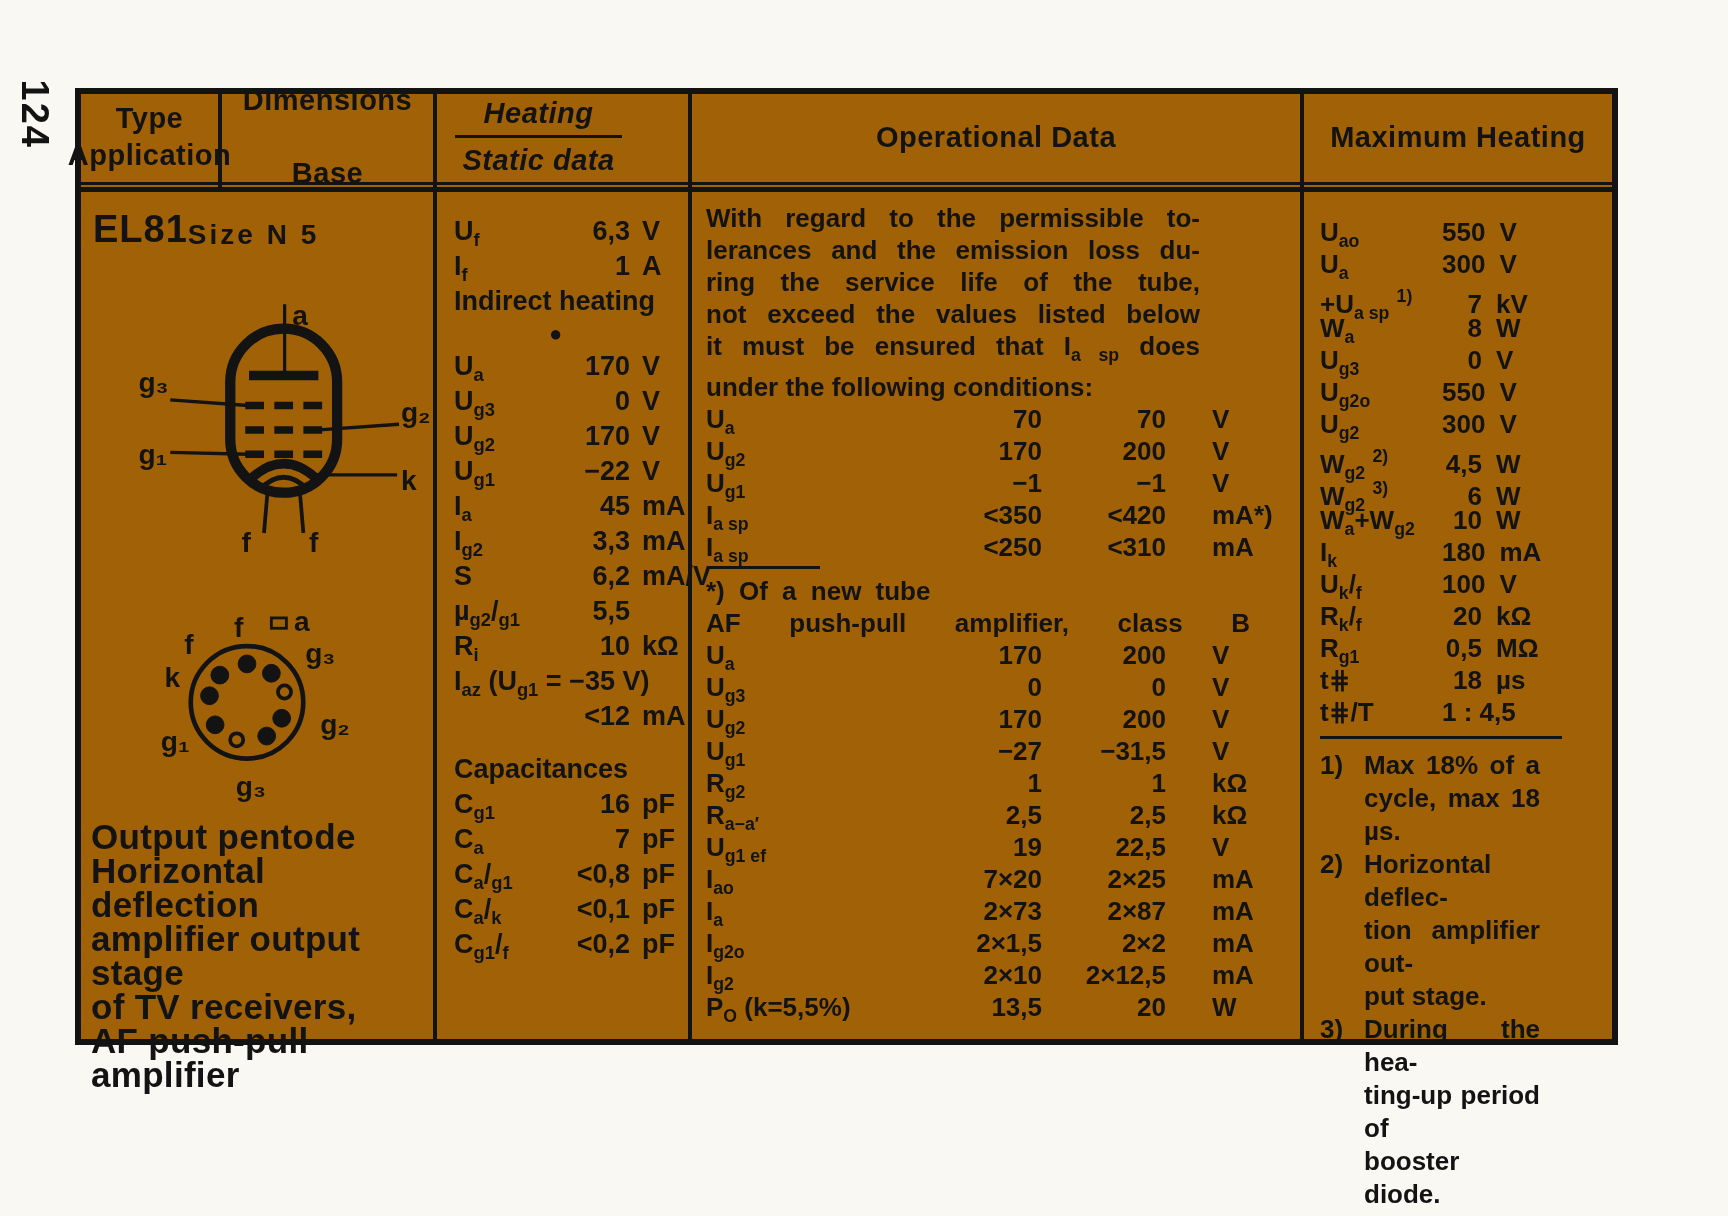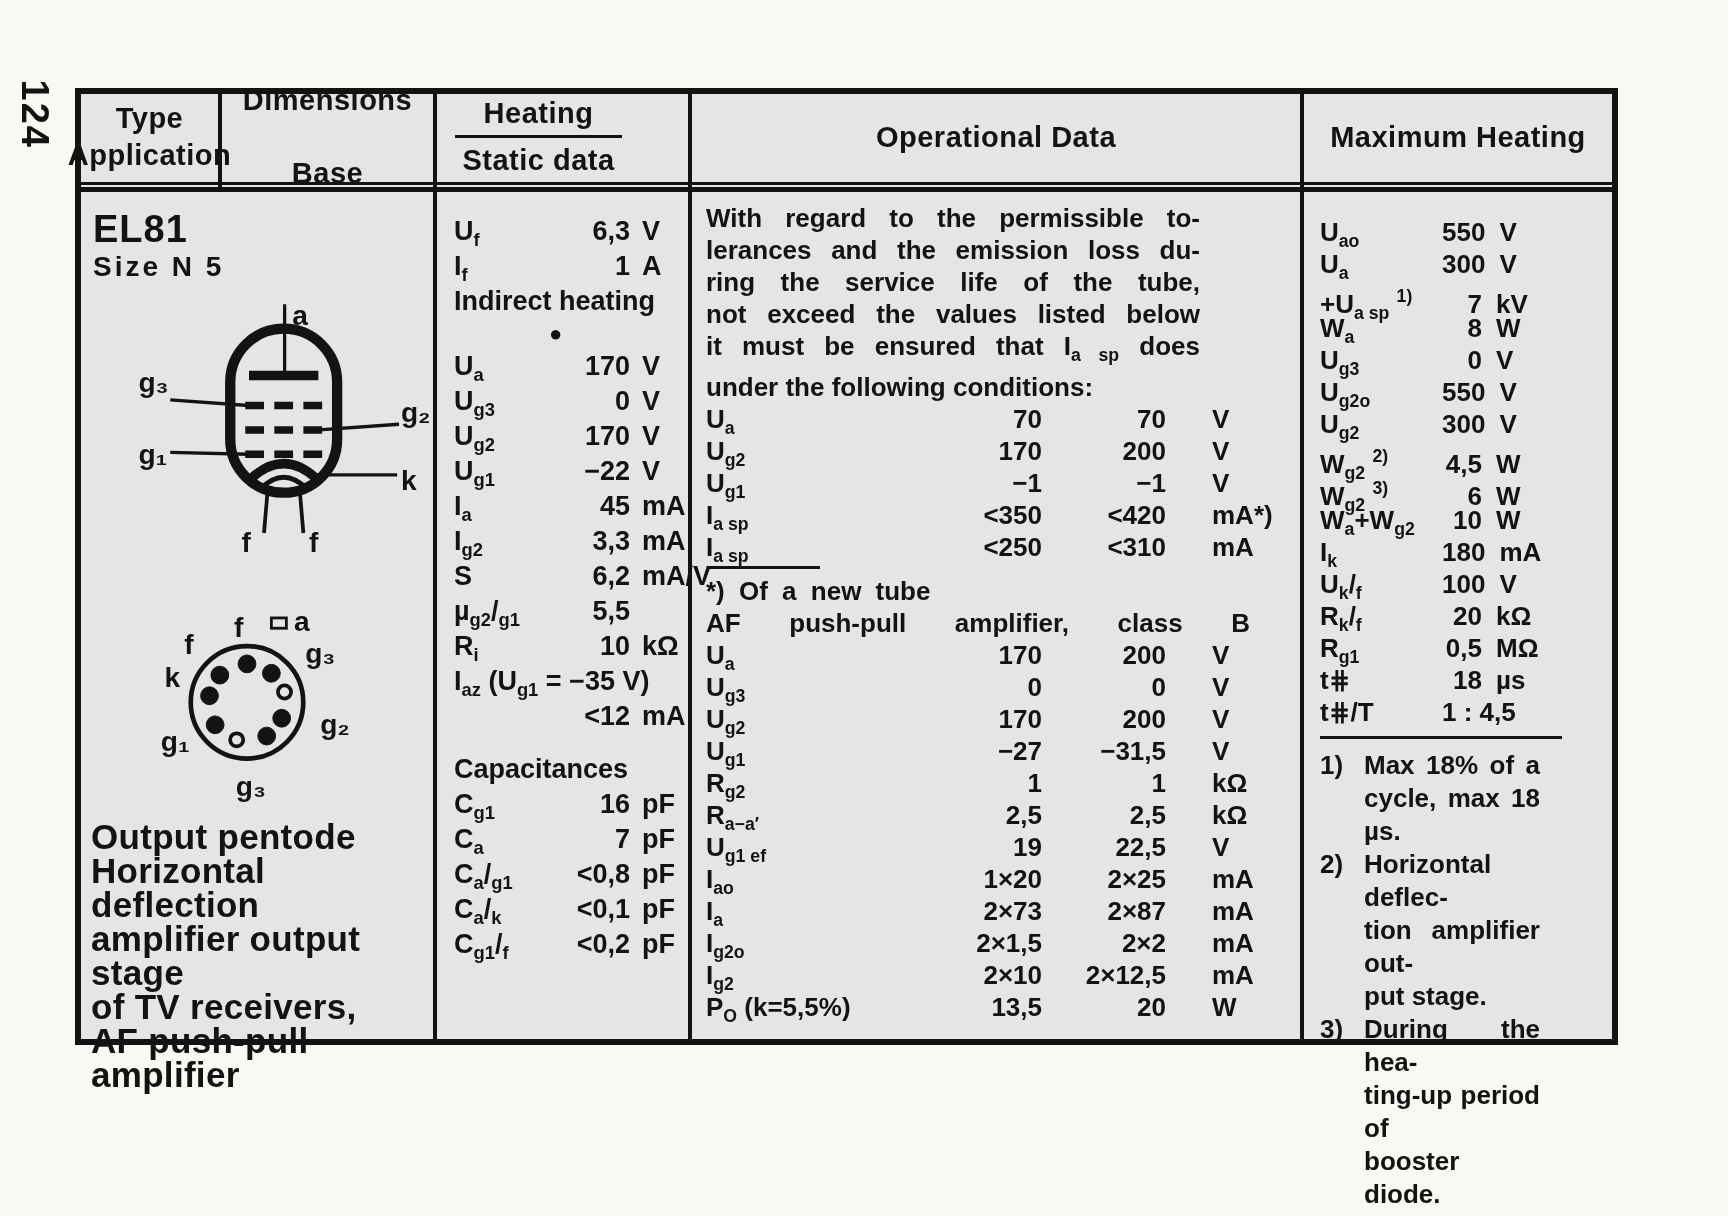--- a/index.html
+++ b/index.html
@@ -8,50 +8,50 @@
     background:#faf8f3;color:#131313;
     font-family:"Liberation Sans","DejaVu Sans",sans-serif;
     font-weight:bold;-webkit-font-smoothing:antialiased;
   }
   .pagenum{
     position:absolute;left:14px;top:78px;width:40px;
     font-size:38px;letter-spacing:2px;transform:rotate(90deg);transform-origin:center;
   }
   .sheet{
     position:absolute;left:75px;top:88px;width:1543px;height:957px;
-    border:6px solid #131313;background:#e5e5e5;box-sizing:border-box;
+    border:6px solid #131313;background:#a16207;box-sizing:border-box;
   }
   
   .vline{position:absolute;width:4px;background:#131313;}
   .v-hdr{left:137px;top:0;height:96px;}
   .v1{left:352px;top:0;bottom:0;}
   .v2{left:607px;top:0;bottom:0;}
   .v3{left:1219px;top:0;bottom:0;}
   
   .hdr{position:absolute;left:0;right:0;top:0;height:96px;}
   .hdr .rule2{position:absolute;left:-6px;right:-6px;bottom:-2px;height:10px;
     background:linear-gradient(#131313 0 3px,transparent 3px 5px,#131313 5px 10px);}
   .hcell{position:absolute;top:0;height:86px;display:flex;flex-direction:column;
     align-items:center;justify-content:center;font-size:29px;letter-spacing:.5px;}
   .hc1{left:0;width:137px;}
   .hc2{left:141px;width:211px;gap:36px;}
-  .hc3{left:356px;width:203px;}
+  .hc3{left:356px;width:203px;font-style:italic;}
   .hc4{left:611px;width:608px;}
   .hc5{left:1223px;width:308px;}
   .hcell .l1{margin-bottom:4px;}
   .hc3 .midrule{width:82%;height:3px;background:#131313;margin:5px 0 6px 0;}
   .hc4,.hc5{justify-content:center;}
   
   .cell{position:absolute;top:96px;bottom:0;box-sizing:border-box;}
   .cell-type{left:0;width:352px;padding:18px 0 0 12px;}
   .cell-heat{left:356px;width:251px;padding:24px 8px 0 17px;}
   .cell-op  {left:611px;width:608px;padding:12px 10px 0 14px;font-size:26px;}
   .cell-max {left:1223px;width:248px;padding:26px 8px 0 16px;font-size:26px;}
   
-  .t-head{display:flex;align-items:flex-start;flex-direction:column;}
+  .t-head{display:flex;align-items:flex-end;}
   .t-name{font-size:38px;letter-spacing:1px;}
   .t-size{font-size:28px;letter-spacing:3px;}
   .svgwrap{position:absolute;}
   .tube-svg{left:48px;top:112px;}
   .base-svg{left:16px;top:392px;}
   svg{overflow:visible;}
   svg line,svg path,svg rect,svg circle{stroke:#131313;}
   svg text{fill:#131313;font-family:"Liberation Sans","DejaVu Sans",sans-serif;
     font-weight:bold;font-size:30px;}
   .desc{position:absolute;left:10px;top:630px;width:330px;font-size:35px;line-height:34px;letter-spacing:.3px;}
@@ -357,21 +357,21 @@
           <div class="unit">kΩ</div>
         </div>
         <div class="orow">
           <div class="lab">U<sub>g1 ef</sub></div>
           <div class="v">19</div>
           <div class="v">22,5</div>
           <div class="unit">V</div>
         </div>
         <div class="orow">
           <div class="lab">I<sub>ao</sub></div>
-          <div class="v">1×20</div>
+          <div class="v">7×20</div>
           <div class="v">2×25</div>
           <div class="unit">mA</div>
         </div>
         <div class="orow">
           <div class="lab">I<sub>a</sub></div>
           <div class="v">2×73</div>
           <div class="v">2×87</div>
           <div class="unit">mA</div>
         </div>
         <div class="orow">

